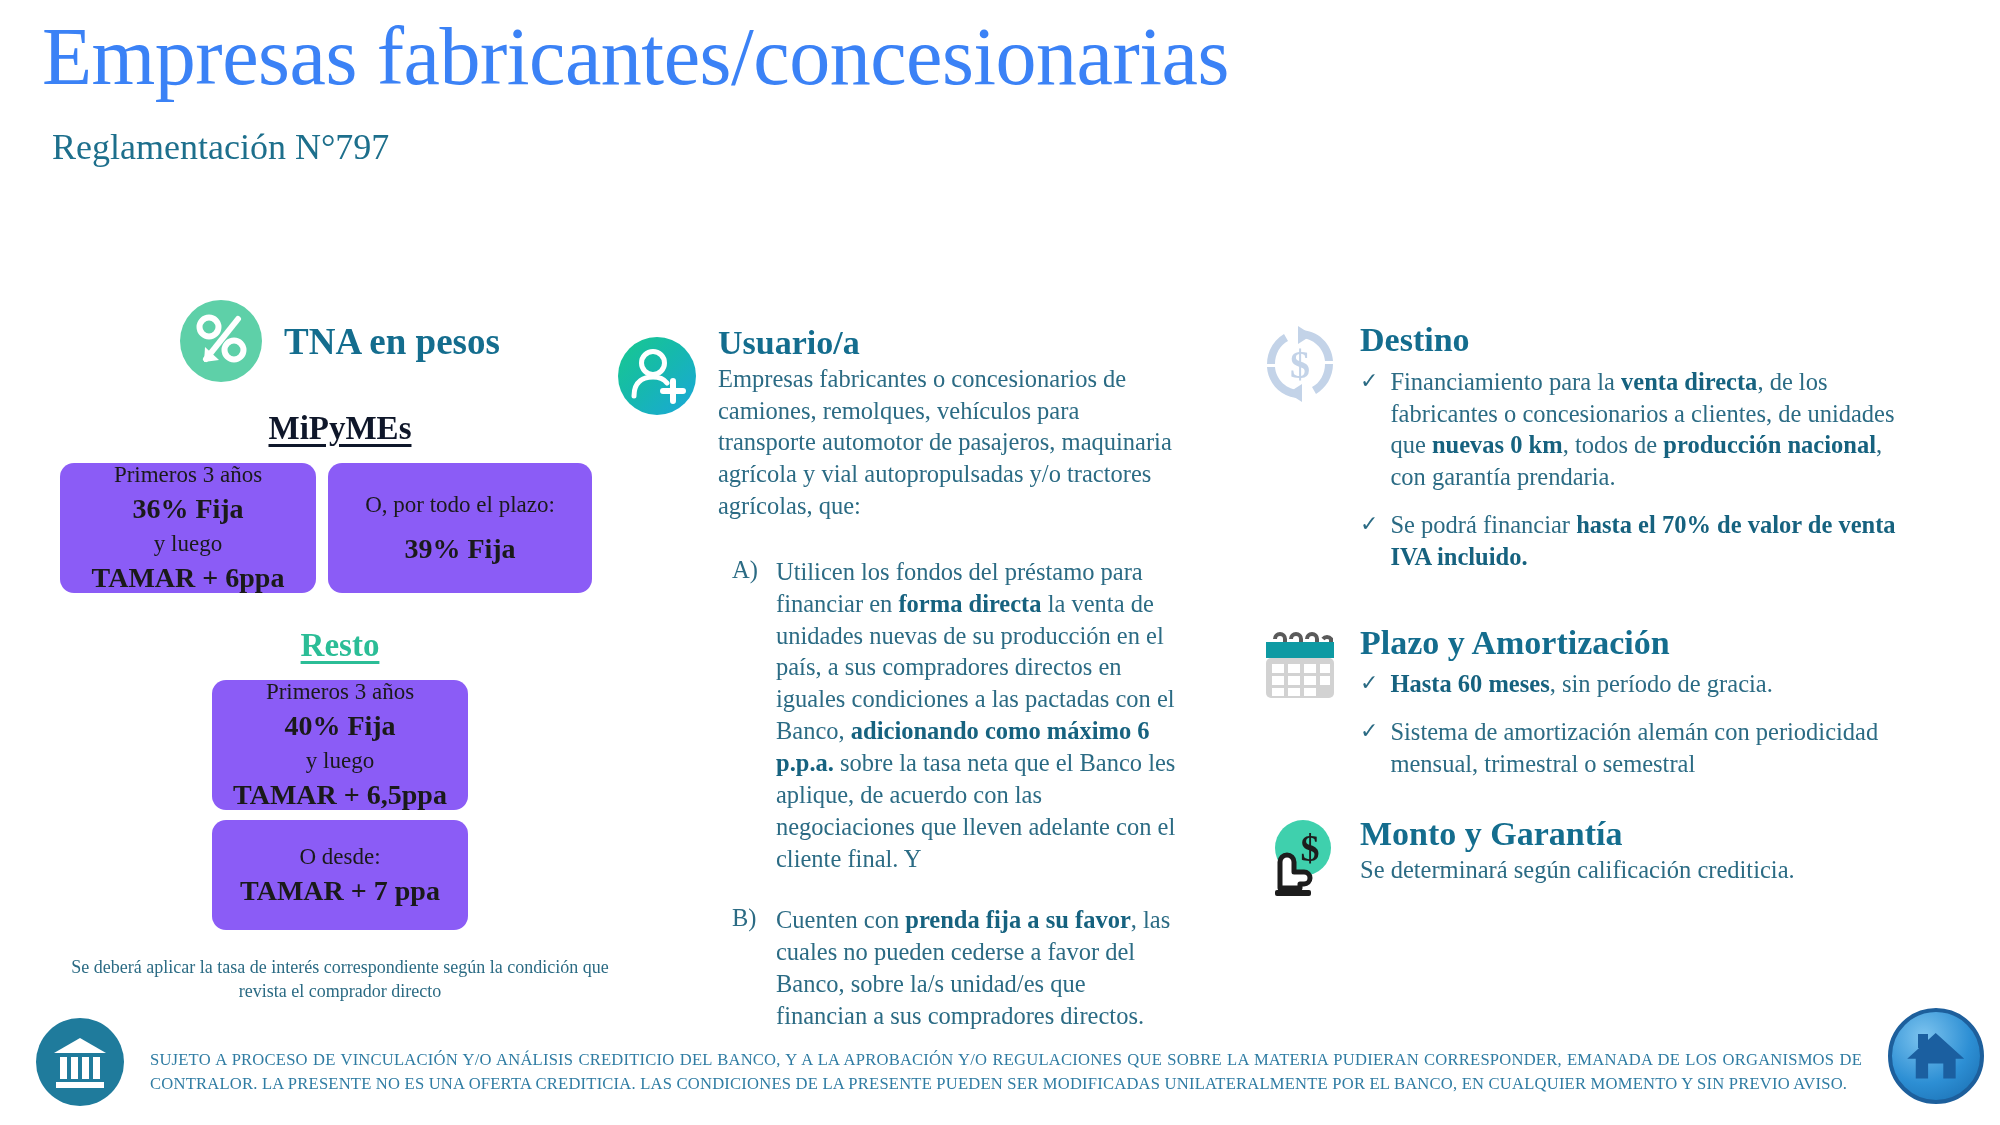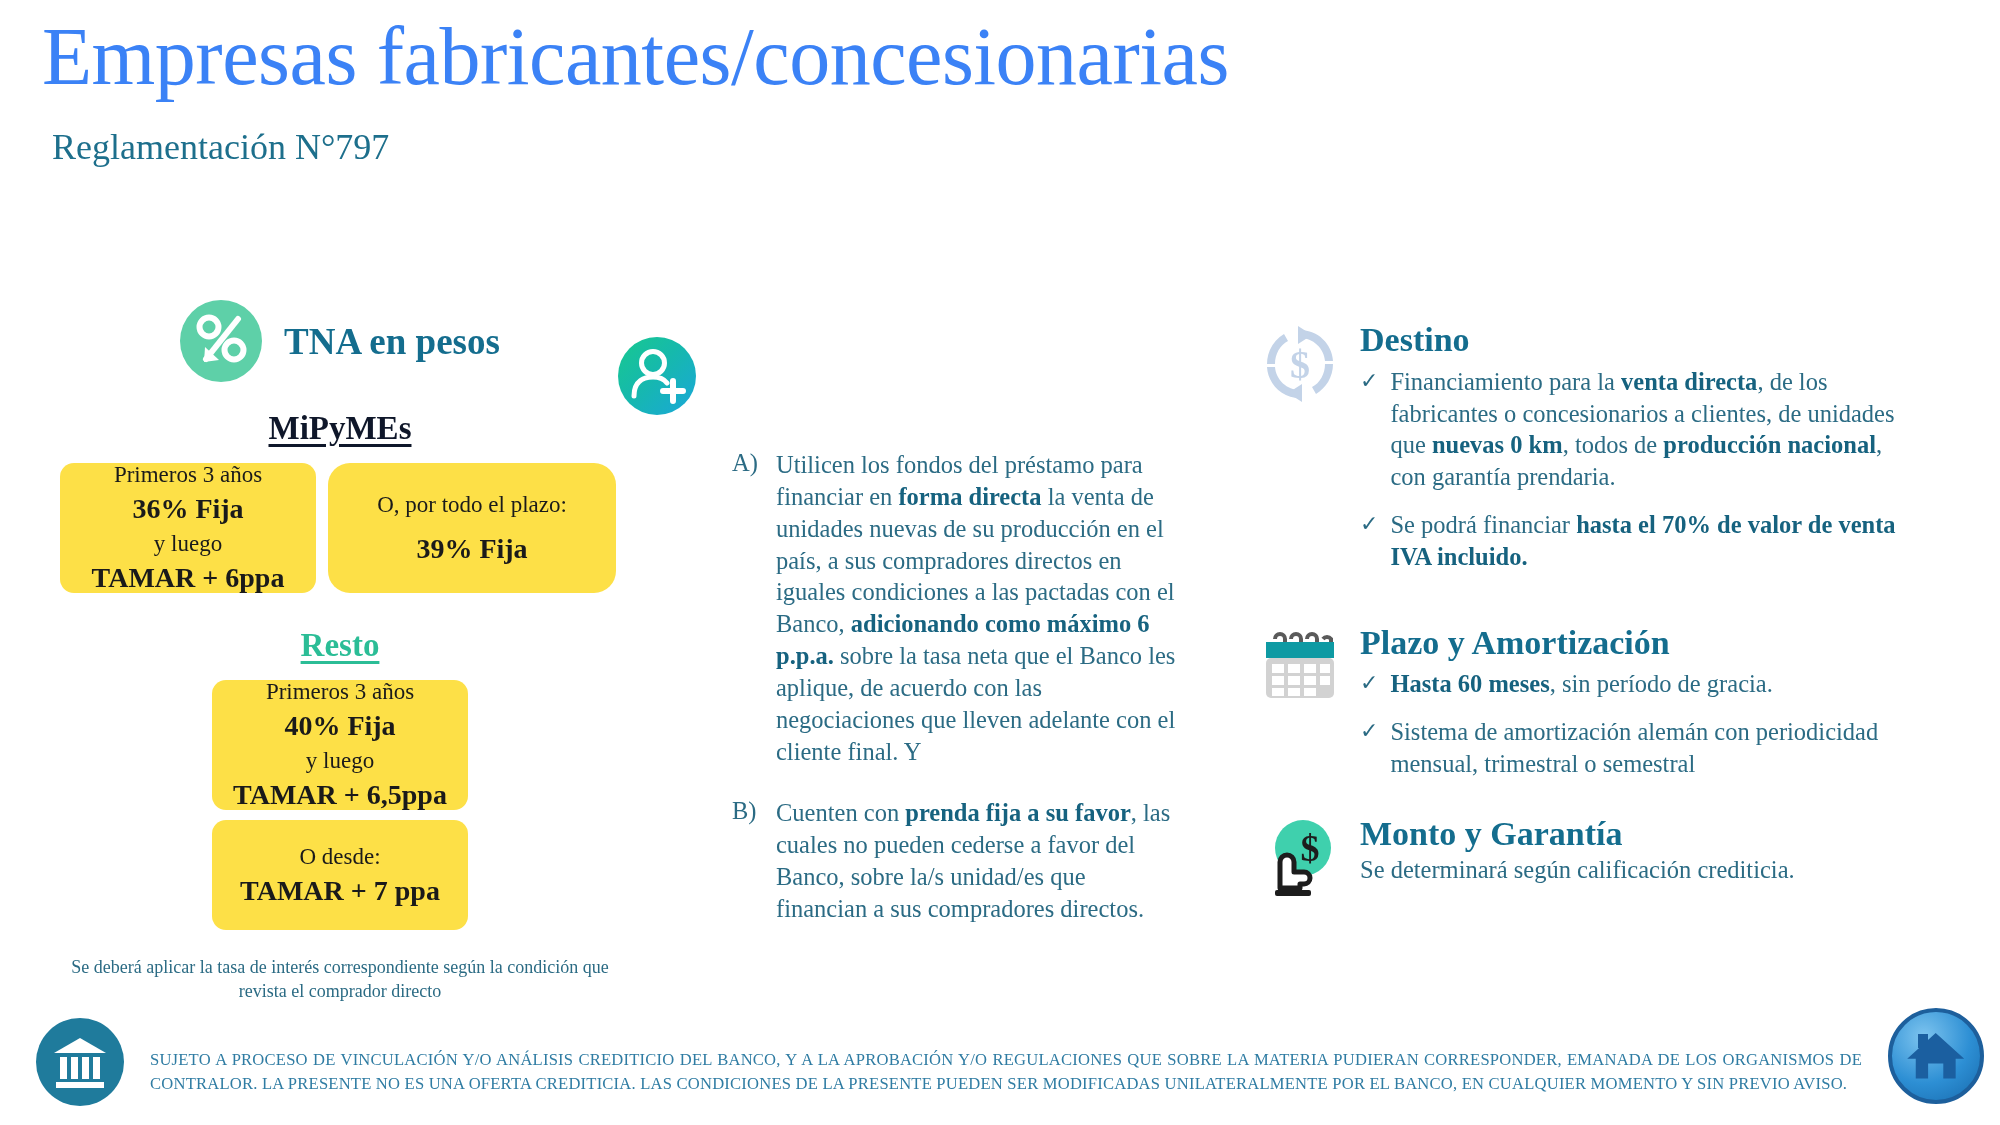--- a/index.html
+++ b/index.html
@@ -41,28 +41,28 @@
   .tna-label{font-size:37px;color:#146d8e;font-weight:700;}
 
   .grp-head{
     text-align:center;font-size:33px;font-weight:700;color:#0f172a;
     text-decoration:underline;text-underline-offset:5px;margin-top:28px;
   }
   .grp-head.resto{color:#2bbd96;}
 
   .boxrow{display:flex;gap:12px;margin-top:16px;}
   .box{
-    background:#fde047;border-radius:14px;
+    background:#8b5cf6;border-radius:14px;
     display:flex;flex-direction:column;justify-content:center;align-items:center;
     color:#1a1a1a;text-align:center;
   }
   .box .small{font-size:23px;line-height:1.35;}
   .box .big{font-size:28px;font-weight:700;line-height:1.35;}
   .box-a{width:256px;height:118px;padding:6px 0;}
-  .box-b{width:256px;height:118px;padding:6px 16px;border-radius:22px;}
+  .box-b{width:256px;height:118px;padding:6px 4px;}
   .box-c{width:256px;height:118px;padding:6px 0;margin:16px auto 0;}
   .box-d{width:256px;height:72px;padding:19px 0;margin:10px auto 0;}
   .note{
     margin-top:26px;text-align:center;font-size:18px;line-height:1.32;color:#2b6b84;
   }
 
   
   .col2{position:absolute;left:618px;top:325px;width:560px;}
   .usr-row{display:flex;gap:22px;align-items:flex-start;}
   .circle-user{
@@ -157,20 +157,24 @@
   </div>
 
   <div class="col2">
     <div class="usr-row">
       <div class="circle-user">
         <svg width="78" height="78" viewBox="0 0 78 78">
           <circle cx="35" cy="26" r="11.5" fill="none" stroke="#ffffff" stroke-width="5"></circle>
           <path d="M16 59 C16 43 27 40 35 40 C41 40 46 42 49 46" fill="none" stroke="#ffffff" stroke-width="5" stroke-linecap="round"></path>
           <path d="M55 44 V64 M45 54 H65" stroke="#ffffff" stroke-width="6" stroke-linecap="round"></path>
         </svg>
+      </div>
+      <div class="usr-txt">
+        <div class="sec-title">Usuario/a</div>
+        <div class="body-txt">Empresas fabricantes o concesionarios de camiones, remolques, vehículos para transporte automotor de pasajeros, maquinaria agrícola y vial autopropulsadas y/o tractores agrícolas, que:</div>
       </div>
     </div>
 
     <div class="li" style="margin-top:34px;margin-left:114px">
       <div class="mk">A)</div>
       <div class="tx body-txt"><span>Utilicen los fondos del préstamo para financiar en </span><b>forma directa</b><span> la venta de unidades nuevas de su producción en el país, a sus compradores directos en iguales condiciones a las pactadas con el Banco, </span><b>adicionando como máximo 6 p.p.a.</b><span> sobre la tasa neta que el Banco les aplique, de acuerdo con las negociaciones que lleven adelante con el cliente final. Y</span></div>
     </div>
     <div class="li" style="margin-top:30px;margin-left:114px">
       <div class="mk">B)</div>
       <div class="tx body-txt"><span>Cuenten con </span><b>prenda fija a su favor</b><span>, las cuales no pueden cederse a favor del Banco, sobre la/s unidad/es que financian a sus compradores directos.</span></div>

